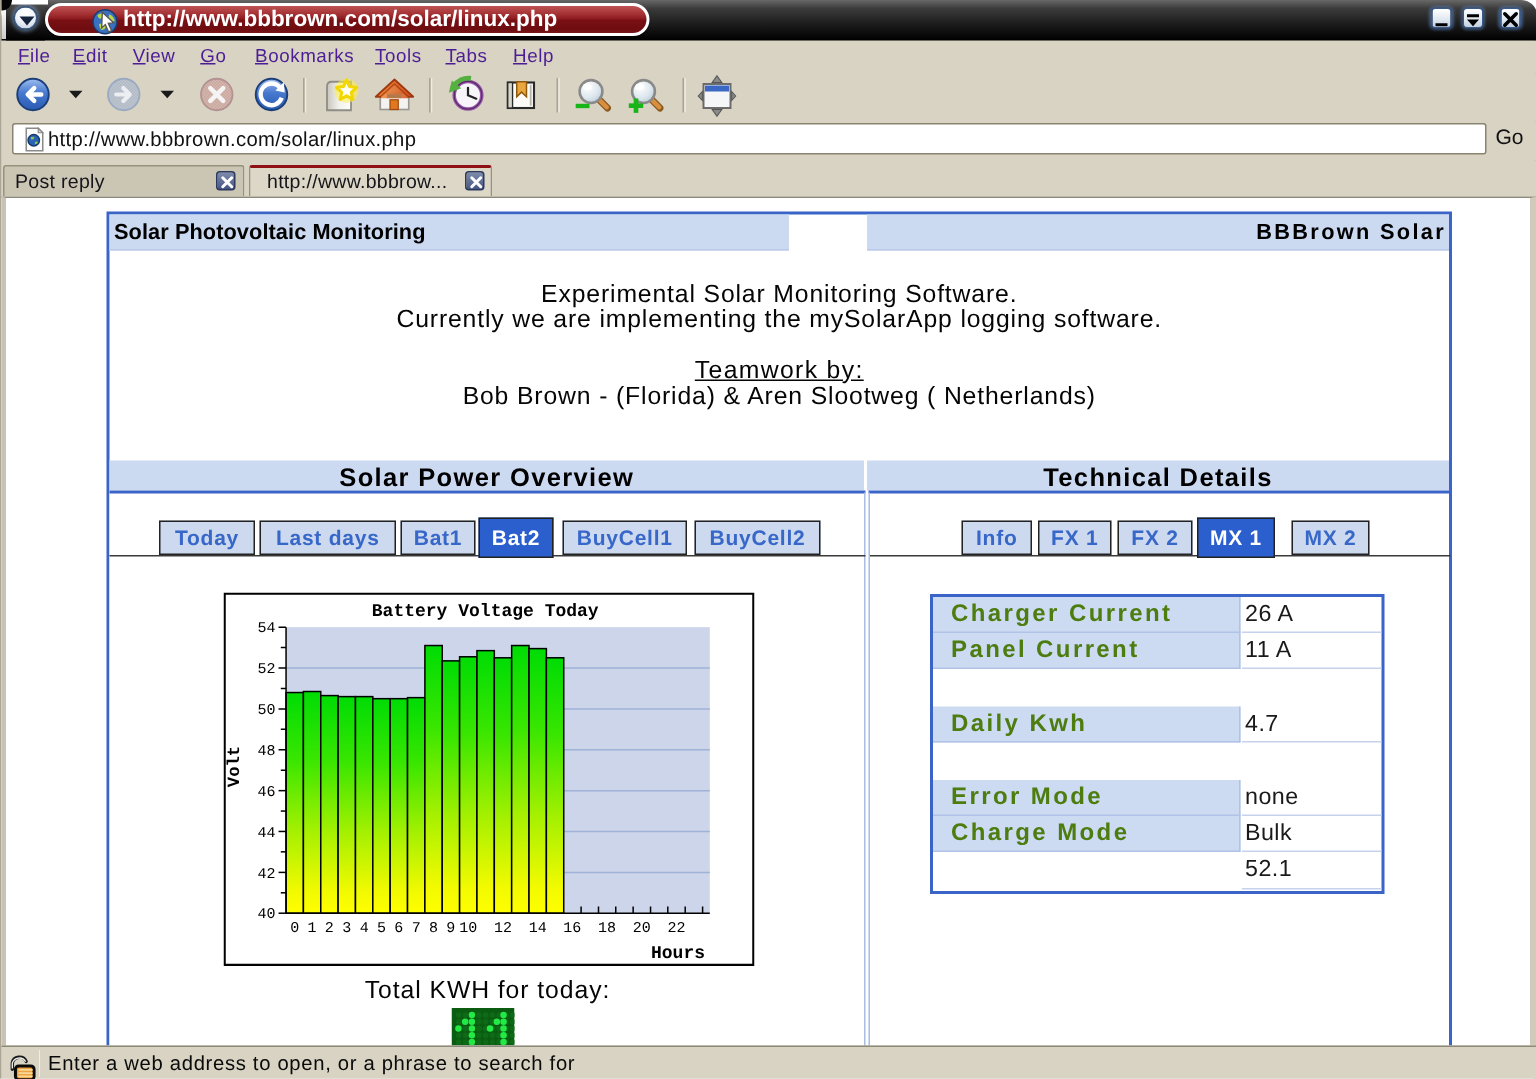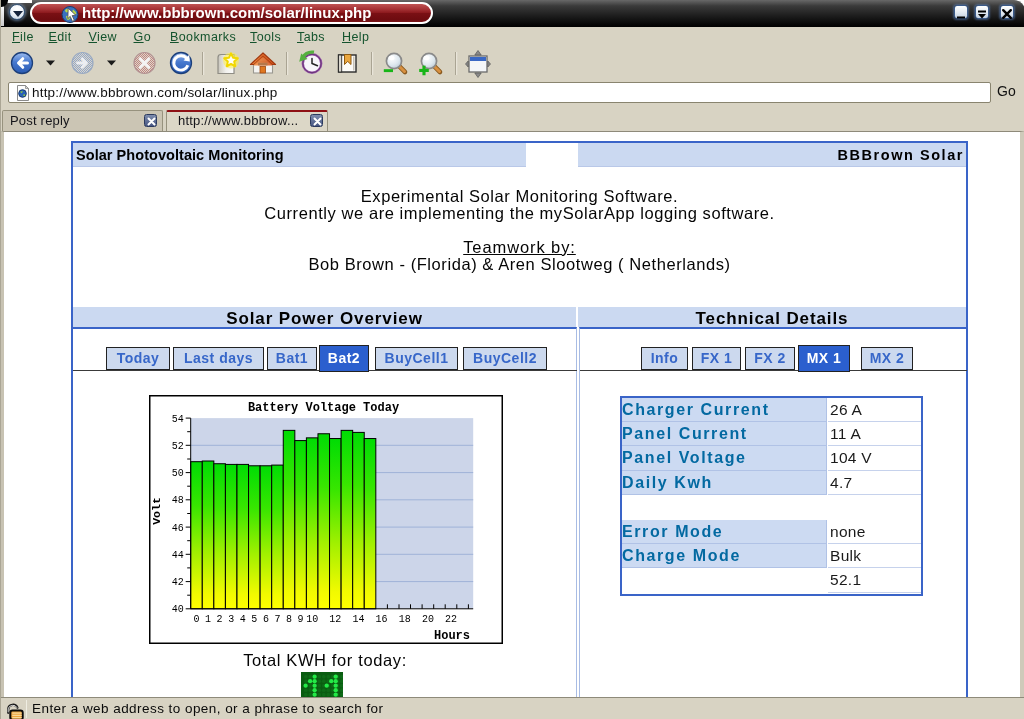--- a/index.html
+++ b/index.html
@@ -12,21 +12,21 @@
 #tbtopwhite{position:absolute;left:5px;top:0;width:26px;height:2.5px;background:#fff;z-index:4}
 #menutab{position:absolute;left:2.5px;top:2.5px;width:26.5px;height:24.5px;background:linear-gradient(#4a4a4a,#222 45%,#0a0a0a 80%,#000);border-radius:5px 0 0 0}
 #menucircle{position:absolute;left:8px;top:4px;width:16px;height:16px;border-radius:50%;background:radial-gradient(circle at 50% 25%,#ffffff 0%,#f0f4fa 50%,#b9c9dc 100%);border:1px solid #3a5a80;box-shadow:0 0 3px 1px rgba(140,175,220,.6);z-index:3}
 #menucircle:after{content:"";position:absolute;left:2.5px;top:5.5px;width:0;height:0;border-left:5.5px solid transparent;border-right:5.5px solid transparent;border-top:6px solid #15243d}
 #urlpill{position:absolute;left:29px;top:2px;width:403px;height:22px;border-radius:12px;background:linear-gradient(#bf5454 0%,#a43134 30%,#8c191d 49%,#7a1014 51%,#6e0c10 86%,#7a1519 100%);border:2px solid #fff;box-shadow:0 1px 1px rgba(0,0,0,.6);color:#fff;font-size:15px;font-weight:bold;line-height:18.5px;white-space:nowrap}
 #urlpill span{position:absolute;left:50px;top:0px}
 #pillglobe{position:absolute;left:29px;top:1px}
 .winbtn{position:absolute;top:5px;width:14px;height:14px;border-radius:3px;background:linear-gradient(#ffffff,#dfe7f0 60%,#c3d0e0);border:1px solid #3a5a8a;box-shadow:0 0 2px 1px rgba(90,130,190,.55)}
 #btnmin{left:953px}#btnshade{left:974px}#btnclose{left:999px}
 
-#menubar{position:absolute;left:0;top:27px;width:1024px;height:22px;background:#d8d3c3;font-size:12.5px;color:#14532d;letter-spacing:.4px}
+#menubar{position:absolute;left:0;top:27px;width:1024px;height:22px;background:#d8d3c3;font-size:12.5px;color:#4c1d95;letter-spacing:.4px}
 #menubar span{position:absolute;top:3px}
 
 #toolbar{position:absolute;left:0;top:49px;width:1024px;height:32px;background:#d8d3c3}
 
 #addrrow{position:absolute;left:0;top:81px;width:1024px;height:26px;background:#d8d3c3}
 #addrinput{position:absolute;left:7px;top:1px;width:983px;height:21px;background:#fff;border:1px solid #89846f;border-radius:2px;font-size:13.5px;letter-spacing:.2px;color:#111;line-height:19px}
 #addrinput span{position:absolute;left:23px;top:0}
 #go{position:absolute;left:996px;top:2px;font-size:14px;color:#111}
 
 #tabbar{position:absolute;left:0;top:107px;width:1024px;height:24px;background:#d8d3c3}
@@ -57,21 +57,21 @@
 .c4{position:absolute;top:184px;height:416px;border-top:2px solid #3a64c8;background:#fff}
 #c4a{left:0;width:504px;border-right:1px solid #a8bce4}
 #c4b{left:506px;width:387px;border-left:1px solid #a8bce4}
 
 .ptabline{position:absolute;height:1px;background:#3a3a3a}
 .ptab{position:absolute;font-weight:bold;font-size:14px;text-align:center;background:#ccd9ee;color:#3767c9;border:1.5px solid #222;height:23px;line-height:21px;letter-spacing:.5px}
 .ptab.act{background:#2b5fce;color:#fff;height:27px;line-height:24px}
 
 #techtbl{position:absolute;left:40px;top:66.5px;width:303px;height:200px;border:2px solid #3a64c8;background:#fff}
 .trow{position:absolute;left:0;width:299px;height:24.4px}
-.tlab{position:absolute;left:0;top:0;width:205px;height:24.4px;background:#ccdaf2;border-right:1px solid #b0c2e6;border-bottom:1px solid #b0c2e6;font-weight:bold;font-size:16px;line-height:24.4px;padding-left:0;letter-spacing:1.6px;color:#0369a1}
+.tlab{position:absolute;left:0;top:0;width:205px;height:24.4px;background:#ccdaf2;border-right:1px solid #b0c2e6;border-bottom:1px solid #b0c2e6;font-weight:bold;font-size:16px;line-height:24.4px;padding-left:12px;letter-spacing:1.6px;color:#4d7c0f}
 .tval{position:absolute;left:206px;top:0;width:93px;height:24.4px;border-bottom:1px solid #c6d2ec;font-size:15.5px;line-height:24.4px;padding-left:2px;letter-spacing:.3px;color:#1a1a1a}
 #totkwh{position:absolute;left:0;top:322px;width:504px;text-align:center;font-size:16.5px;letter-spacing:.62px;color:#050505}
 
 #statusbar{position:absolute;left:0;top:697px;width:1024px;height:22px;background:#d8d3c3;border-top:1px solid #8e8a7a}
 #statustext{position:absolute;left:31px;top:3px;font-size:13.5px;letter-spacing:.45px;color:#0a0a0a}
 #stsep{position:absolute;left:25px;top:2px;width:1px;height:18px;background:#a8a292;border-right:1px solid #efede2}
 </style></head>
 <body>
 <div id="win">
   <div id="tbcorners"></div>
@@ -436,24 +436,20 @@
         <div class="ptab" style="left:281px;top:17.5px;width:52px">MX 2</div>
         <div id="techtbl">
           <div class="trow" style="top:0">
                 <div class="tlab">Charger Current</div>
                 <div class="tval">26 A</div>
               </div>
           <div class="trow" style="top:24.4px">
                 <div class="tlab">Panel Current</div>
                 <div class="tval">11 A</div>
               </div>
-          <div class="trow" style="top:48.8px">
-                <div class="tlab">Panel Voltage</div>
-                <div class="tval">104 V</div>
-              </div>
           <div class="trow" style="top:73.2px">
                 <div class="tlab">Daily Kwh</div>
                 <div class="tval">4.7</div>
               </div>
           <div class="trow" style="top:122px">
                 <div class="tlab">Error Mode</div>
                 <div class="tval">none</div>
               </div>
           <div class="trow" style="top:146.4px">
                 <div class="tlab">Charge Mode</div>

